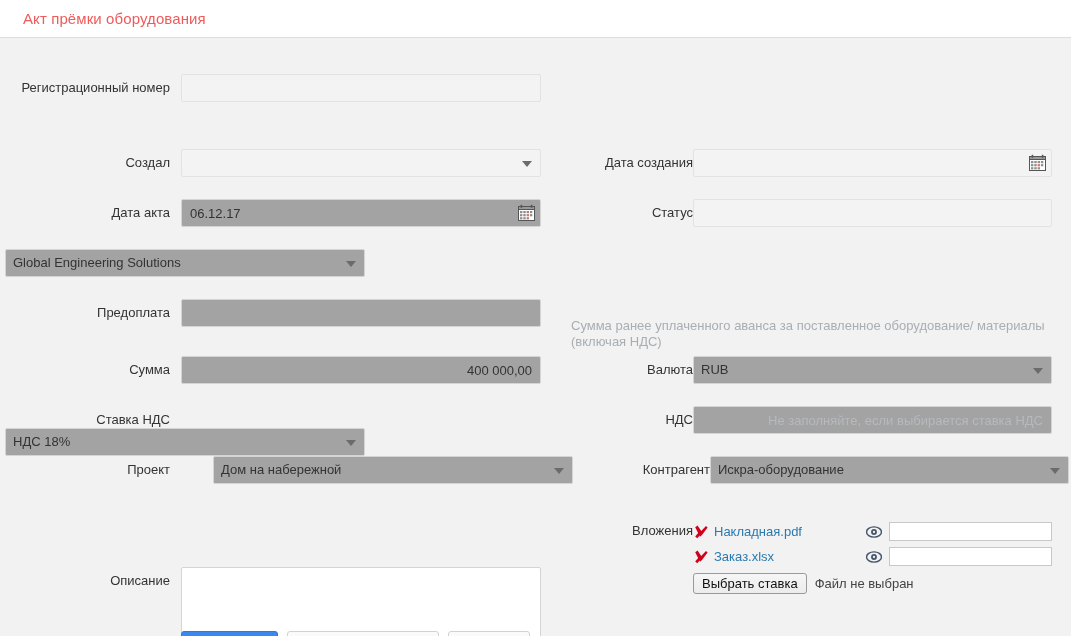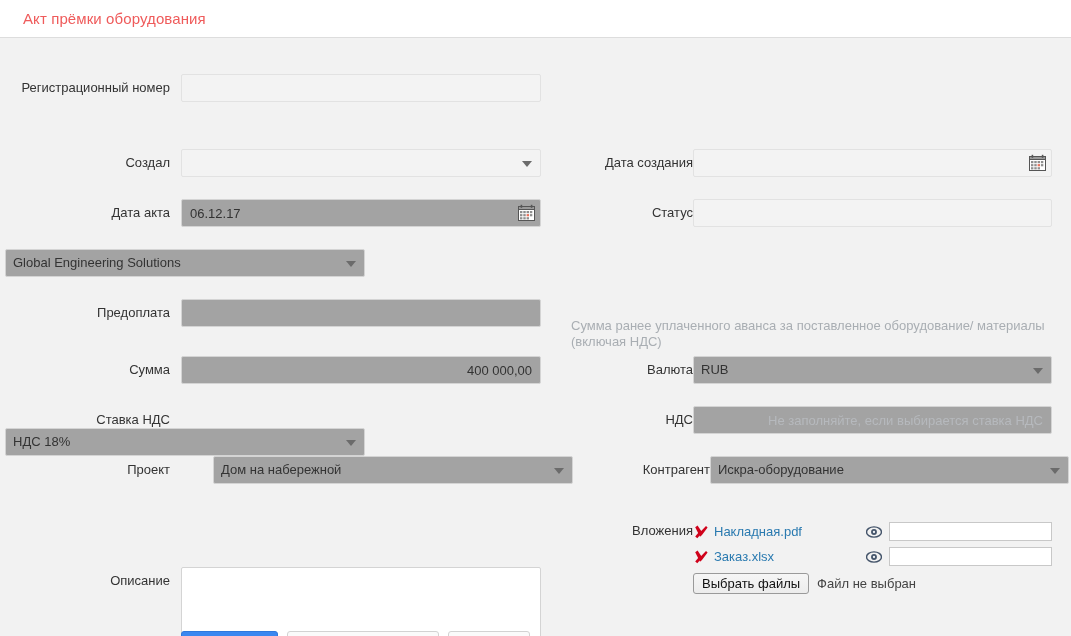--- a/index.html
+++ b/index.html
@@ -398,21 +398,21 @@
         <span class="attach-spacer"></span>
         <svg class="eye-ico" viewBox="0 0 18 13">
           <ellipse cx="9" cy="6.5" rx="8.4" ry="5.8" fill="none" stroke="#44546a" stroke-width="1.6"></ellipse>
           <circle cx="9" cy="6.5" r="3.3" fill="#44546a"></circle>
           <circle cx="9" cy="6.5" r="1.3" fill="#eef1f5"></circle>
         </svg>
         <input class="attach-input" type="text" value="" style="">
       </div>
 
       <div class="file-row">
-        <button class="file-btn">Выбрать файлы</button>
+        <button class="file-btn">Выбрать ставка</button>
         <span class="file-status">Файл не выбран</span>
       </div>
 
     </div>
   </div>
 
   <div class="btn-bar">
     <button class="btn primary">Сохранить</button>
     <button class="btn">Удалить из баланса</button>
     <button class="btn">Закрыть</button>

